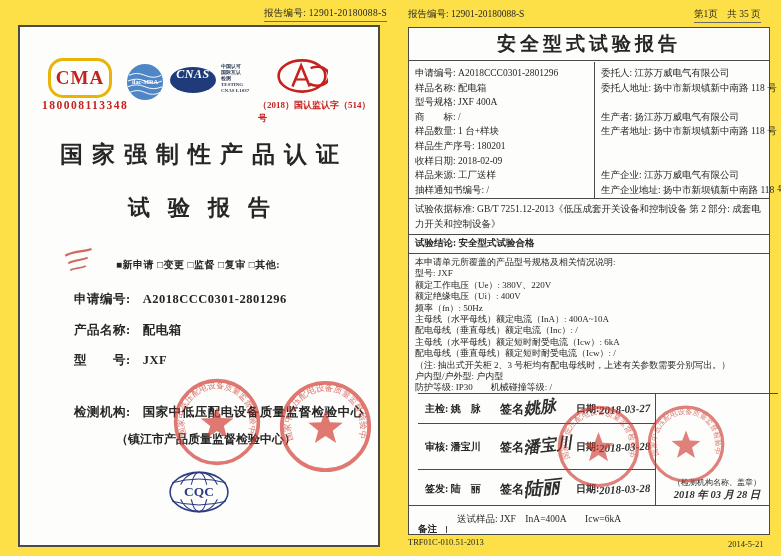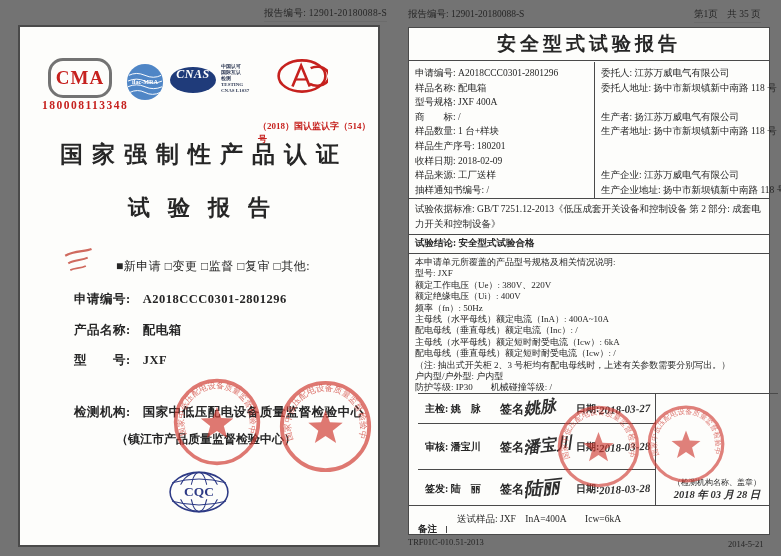--- a/index.html
+++ b/index.html
@@ -1,42 +1,42 @@
 <!DOCTYPE html>
 <html><head>
 <meta charset="utf-8">
 <style>
   html,body{margin:0;padding:0;background:#ffffff;}
-  .canvas{position:relative;width:781px;height:556px;background:#737373;overflow:hidden;
+  .canvas{position:relative;width:781px;height:556px;background:#fde047;overflow:hidden;
           font-family:"Liberation Serif","DejaVu Serif",serif;color:#262626;}
 
   
   .lp-frame{position:absolute;left:18px;top:25px;width:358px;height:518px;border:2px solid #4a4a4a;background:#fdfdfb;}
   .lp-report-no{position:absolute;left:264px;top:7px;font-size:9.5px;letter-spacing:.3px;border-bottom:1px solid #6b6b6b;padding-bottom:1px;}
 
-  .cma-box{position:absolute;left:28px;top:31px;width:58px;height:34px;border:3px solid #737373;border-radius:15px;
+  .cma-box{position:absolute;left:28px;top:31px;width:58px;height:34px;border:3px solid #eab308;border-radius:15px;
            display:flex;align-items:center;justify-content:center;}
   .cma-box span{color:#c6211e;font-weight:bold;font-size:19px;letter-spacing:1px;}
   .cma-num{position:absolute;left:22px;top:72px;color:#c6211e;font-weight:bold;font-size:11.5px;letter-spacing:1.5px;}
 
   .ilac{position:absolute;left:106px;top:36px;width:38px;height:38px;}
   .cnas-badge{position:absolute;left:150px;top:40px;width:46px;height:26px;background:#1f3b7a;border-radius:50%;
               display:flex;align-items:flex-start;justify-content:center;}
   .cnas-badge span{color:#fff;font-weight:bold;font-style:italic;font-size:12px;letter-spacing:.5px;}
   .cnas-side{position:absolute;left:201px;top:37px;font-size:5px;line-height:6px;color:#2f3a55;font-weight:600;}
 
   .cal-svg{position:absolute;left:256px;top:30px;width:52px;height:38px;}
-  .cal-num{position:absolute;left:238px;top:72px;color:#c6211e;font-size:9px;font-weight:600;margin-top:21px;}
+  .cal-num{position:absolute;left:238px;top:72px;color:#c6211e;font-size:9px;font-weight:600;}
 
   .lp-title1{position:absolute;left:0;top:112px;width:100%;text-align:center;font-size:23px;font-weight:600;
              letter-spacing:9px;padding-left:10px;box-sizing:border-box;}
   .lp-title2{position:absolute;left:0;top:166px;width:100%;text-align:center;font-size:22px;font-weight:600;
              letter-spacing:18px;padding-left:18px;box-sizing:border-box;}
   .red-mark{position:absolute;left:40px;top:218px;opacity:.75;transform:rotate(-8deg);}
-  .checkline{position:absolute;left:96px;top:231px;font-size:12px;font-weight:400;letter-spacing:.5px;}
+  .checkline{position:absolute;left:96px;top:231px;font-size:10px;font-weight:700;letter-spacing:.5px;}
   .lp-field{position:absolute;left:54px;font-size:12.5px;font-weight:600;letter-spacing:.5px;}
   .lp-field .v{margin-left:12px;font-weight:600;}
   .lp-sub{position:absolute;left:96px;font-size:12px;font-weight:600;}
 
   .stamp{position:absolute;pointer-events:none;opacity:.85;}
   .cqc{position:absolute;left:148px;top:442px;width:62px;height:46px;}
 
   
   .rp-report-no{position:absolute;left:408px;top:8px;font-size:9.5px;}
   .rp-pageinfo{position:absolute;left:694px;top:8px;font-size:9.5px;border-bottom:1px solid #6b6b6b;padding-bottom:1px;}

